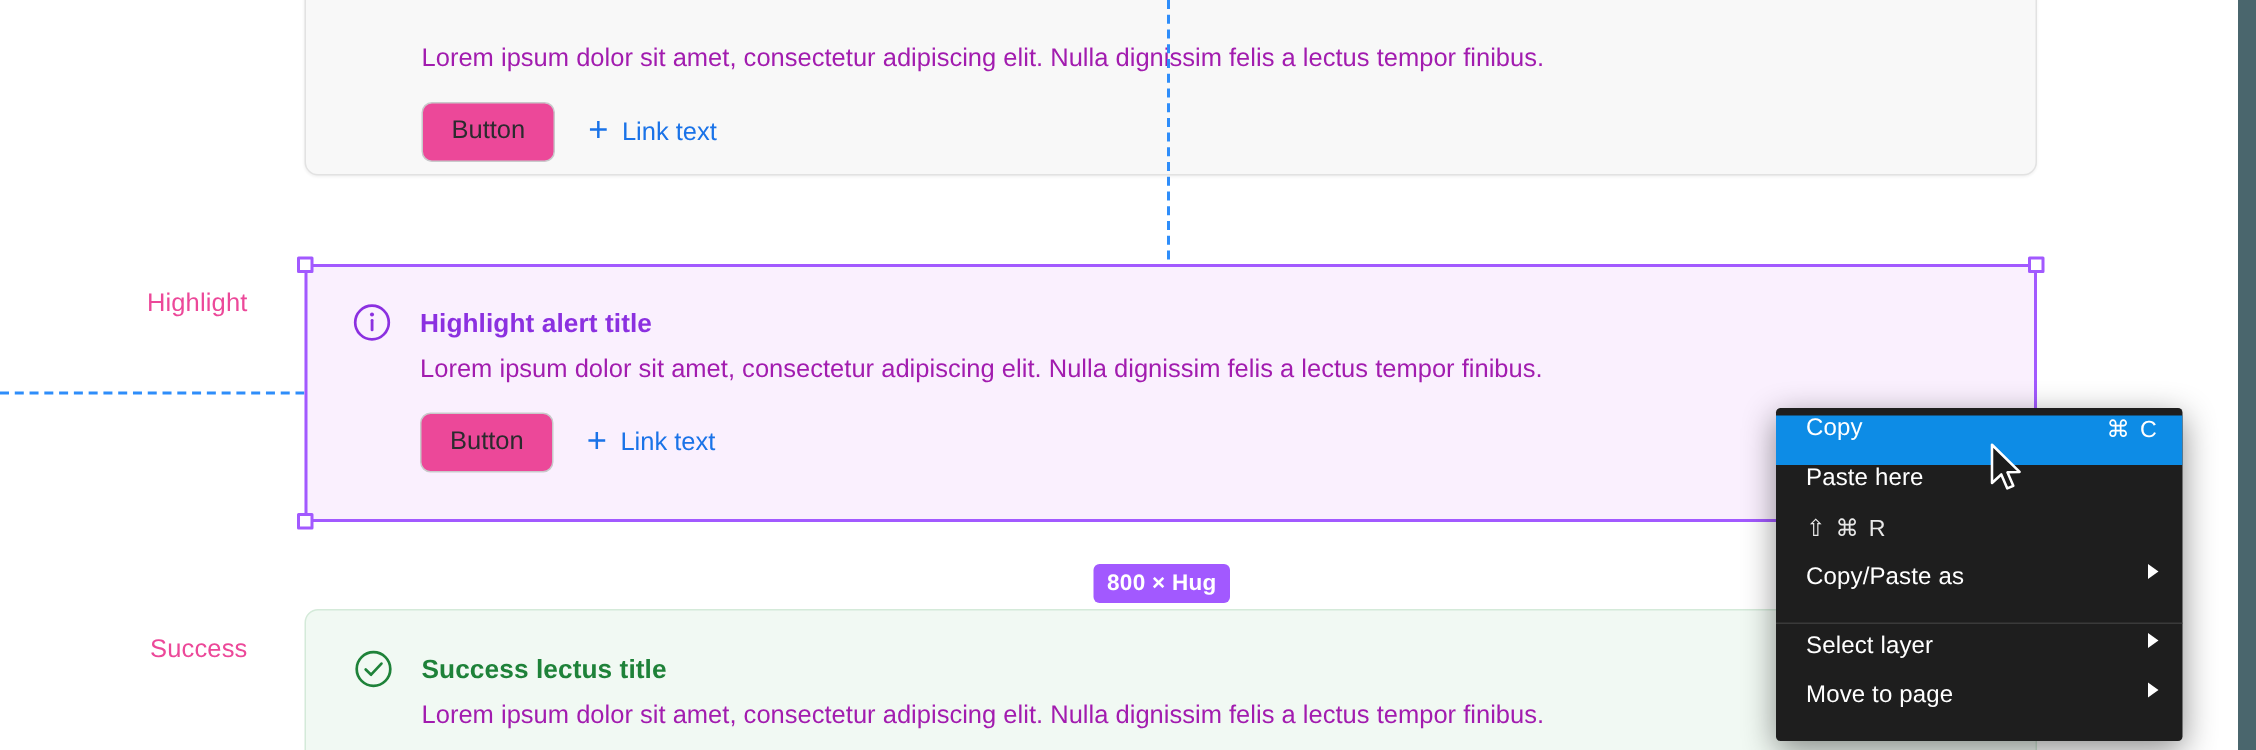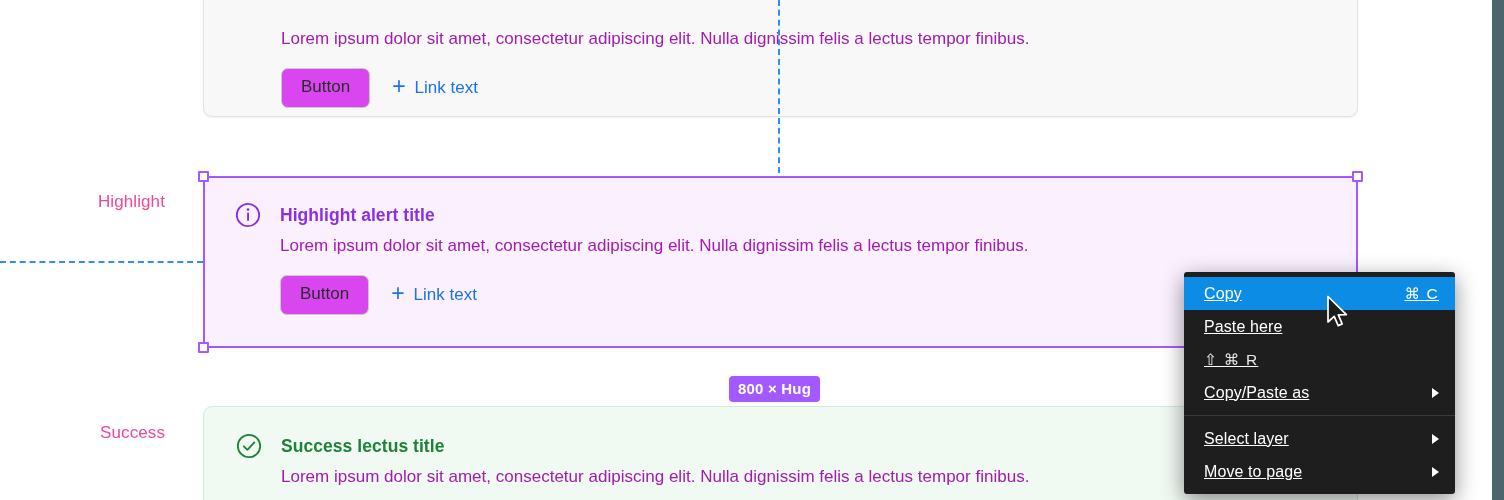--- a/index.html
+++ b/index.html
@@ -72,21 +72,21 @@
     margin-left: 45px;
     margin-top: 19px;
     display: flex;
     align-items: center;
     gap: 22px;
   }
   .btn {
     font-family: "Liberation Sans", sans-serif;
     font-size: 17px;
     color: #2b2b2e;
-    background: #d946ef;
+    background: #ec4899;
     border: 1px solid #c9c9cb;
     border-radius: 7px;
     padding: 9px 19px 10px 19px;
     line-height: 1.1;
     cursor: default;
   }
   .link-wrap {
     display: flex;
     align-items: center;
     gap: 9px;
@@ -191,26 +191,25 @@
     border-radius: 3px;
     padding: 5px 0 6px 0;
     box-shadow: 0 6px 22px rgba(0,0,0,0.45);
     color: #ffffff;
     font-size: 16px;
     overflow: hidden;
   }
   .menu-item {
     position: relative;
     display: flex;
-    align-items: center;
+    align-items: flex-start;
     height: 33px;
     padding: 0 14px 0 20px;
     white-space: nowrap;
     cursor: default;
-    text-decoration: underline;
   }
   .menu-item.selected { background: #0d8ce6; }
   .menu-label { flex: 1 1 auto; letter-spacing: 0.1px; }
   .menu-shortcut {
     color: #e8e8e8;
     font-size: 15.5px;
     letter-spacing: 1.2px;
     padding-right: 2px;
   }
   .menu-item.selected .menu-shortcut { color: #ffffff; }

